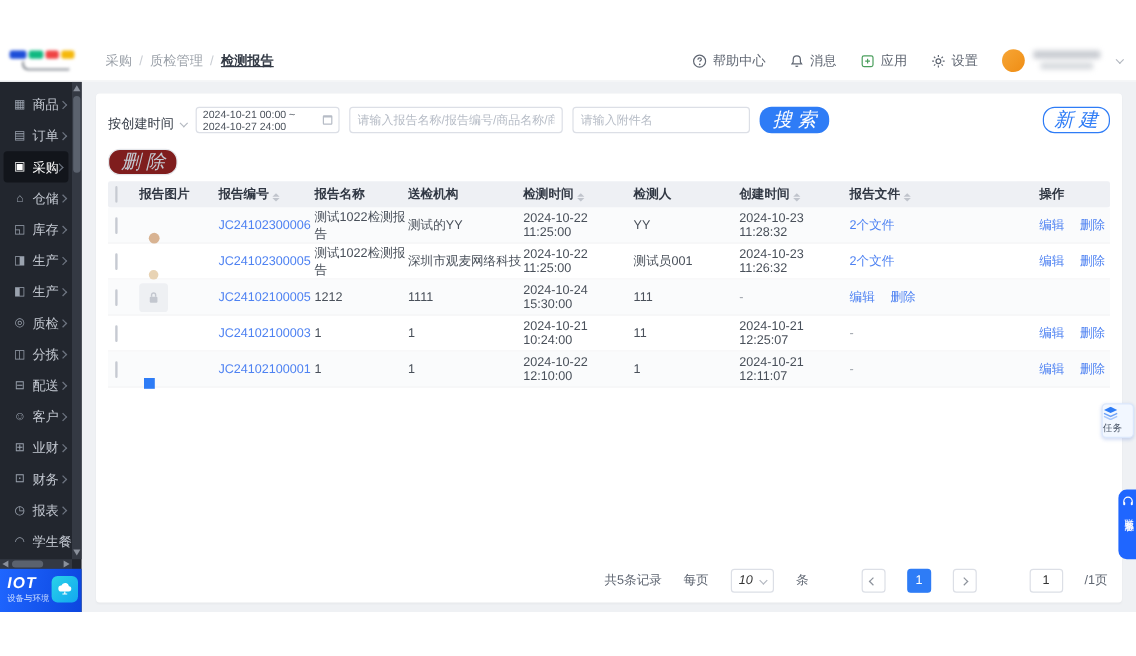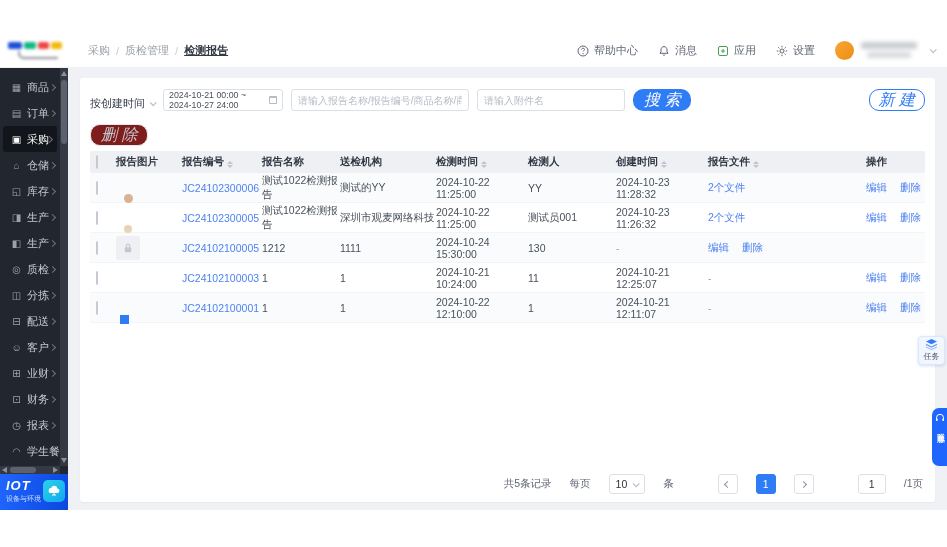--- a/index.html
+++ b/index.html
@@ -95,28 +95,28 @@
   .t-photo-green { background:linear-gradient(135deg,#b9d3a0 0%,#5d7a4e 80%); }
   .t-photo-green::after { content:""; position:absolute; left:8px; top:7px; width:8px; height:8px; border-radius:50%; background:#e8d3b4; }
   .t-placeholder { background:#eef0f3; display:flex; align-items:center; justify-content:center; }
   .t-cover-blue { background:linear-gradient(150deg,#3f8cf8 0%,#0b3fae 85%); }
   .t-cover-navy { background:#0d1b3d; }
   .t-cover-navy::after { content:""; position:absolute; left:4px; top:7px; width:9px; height:9px; background:#2e7cf6; }
   .ops { display:flex; gap:13px; }
 
   
   .pager { position:absolute; right:12px; bottom:8px; display:flex; align-items:center; gap:18px; font-size:10.5px; color:#5f6672; }
-  .pp-select { display:flex; align-items:center; gap:6px; border:1px solid #dcdfe6; border-radius:3px; height:20px; padding:0 6px; cursor:pointer; color:#333; }
+  .pp-select { display:flex; align-items:center; gap:6px; border:1px solid #dcdfe6; border-radius:3px; height:20px; padding:0 6px; cursor:pointer; color:#333;font-style:italic; }
   .pg-box { width:20px; height:20px; border:1px solid #dcdfe6; border-radius:3px; background:#fff; display:flex; align-items:center; justify-content:center; cursor:pointer; color:#8d939c; }
   .pg-box.active { background:#2e7cf6; border-color:#2e7cf6; color:#fff; }
   .jump { width:28px; height:20px; border:1px solid #dcdfe6; border-radius:3px; text-align:center; font-size:10.5px; color:#333; font-family:inherit; }
   .pgap { width:8px; }
 
   
-  .float-tasks { position:absolute; right:2px; top:268px; width:27px; height:29px; background:#f2f7ff; border:1px solid #dbe7fb; border-radius:4px; box-shadow:0 1px 3px rgba(30,80,200,.18); display:flex; flex-direction:column; align-items:center; justify-content:center; gap:1px; cursor:pointer; z-index:6; }
+  .float-tasks { position:absolute; right:2px; top:268px; width:27px; height:29px; background:#f2f7ff; border:1px solid #dbe7fb; border-radius:4px; box-shadow:0 1px 3px rgba(30,80,200,.18); display:flex; flex-direction:column; justify-content:center; gap:1px; cursor:pointer; z-index:6; }
   .float-tasks .txt { font-size:8px; color:#4a5668; }
   .float-service { position:absolute; right:0; top:340px; width:15px; height:58px; background:#1f66ff; border-radius:7px 0 0 7px; display:flex; flex-direction:column; align-items:center; padding-top:5px; gap:3px; cursor:pointer; z-index:6; }
   .float-service .vtxt { writing-mode:vertical-rl; font-size:8px; color:#fff; letter-spacing:1px; }
 </style>
 </head>
 <body>
 
 <div class="page">
 
   <header class="topbar">
@@ -374,21 +374,21 @@
                   <svg width="12" height="12" viewBox="0 0 12 12">
                     <rect x="2.8" y="5.2" width="6.4" height="5" rx="1" fill="#c3c7cf"></rect>
                     <path d="M4.3 5.2V3.8a1.7 1.7 0 0 1 3.4 0v1.4" fill="none" stroke="#c3c7cf" stroke-width="1.2"></path>
                   </svg>
                 </span>
               </span>
             <span class="link">JC24102100005</span>
             <span>1212</span>
             <span>1111</span>
             <span>2024-10-24 15:30:00</span>
-            <span>130</span>
+            <span>111</span>
             <span class="muted">-</span>
             <span class="ops">
                 <a class="link">编辑</a>
                 <a class="link">删除</a>
               </span>
           </div>
 
           <div class="trow">
             <span><span class="cb"></span></span>
             <span><span class="thumb t-cover-blue"></span></span>

